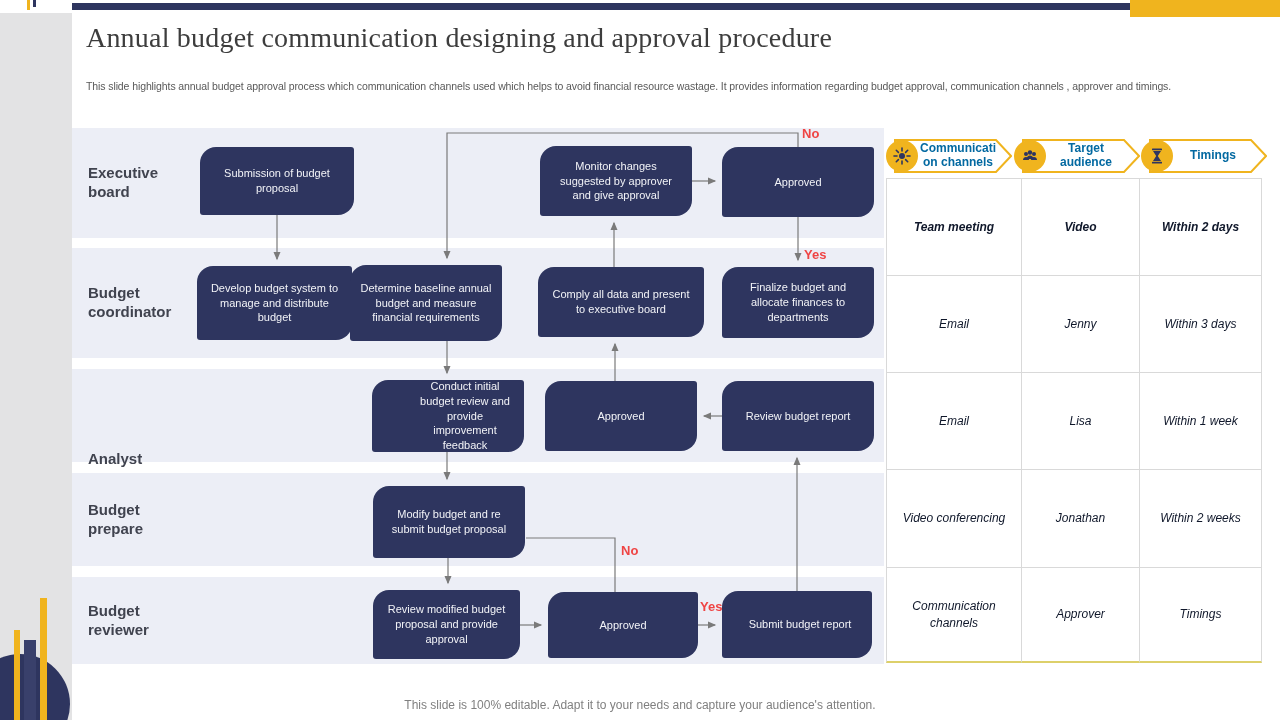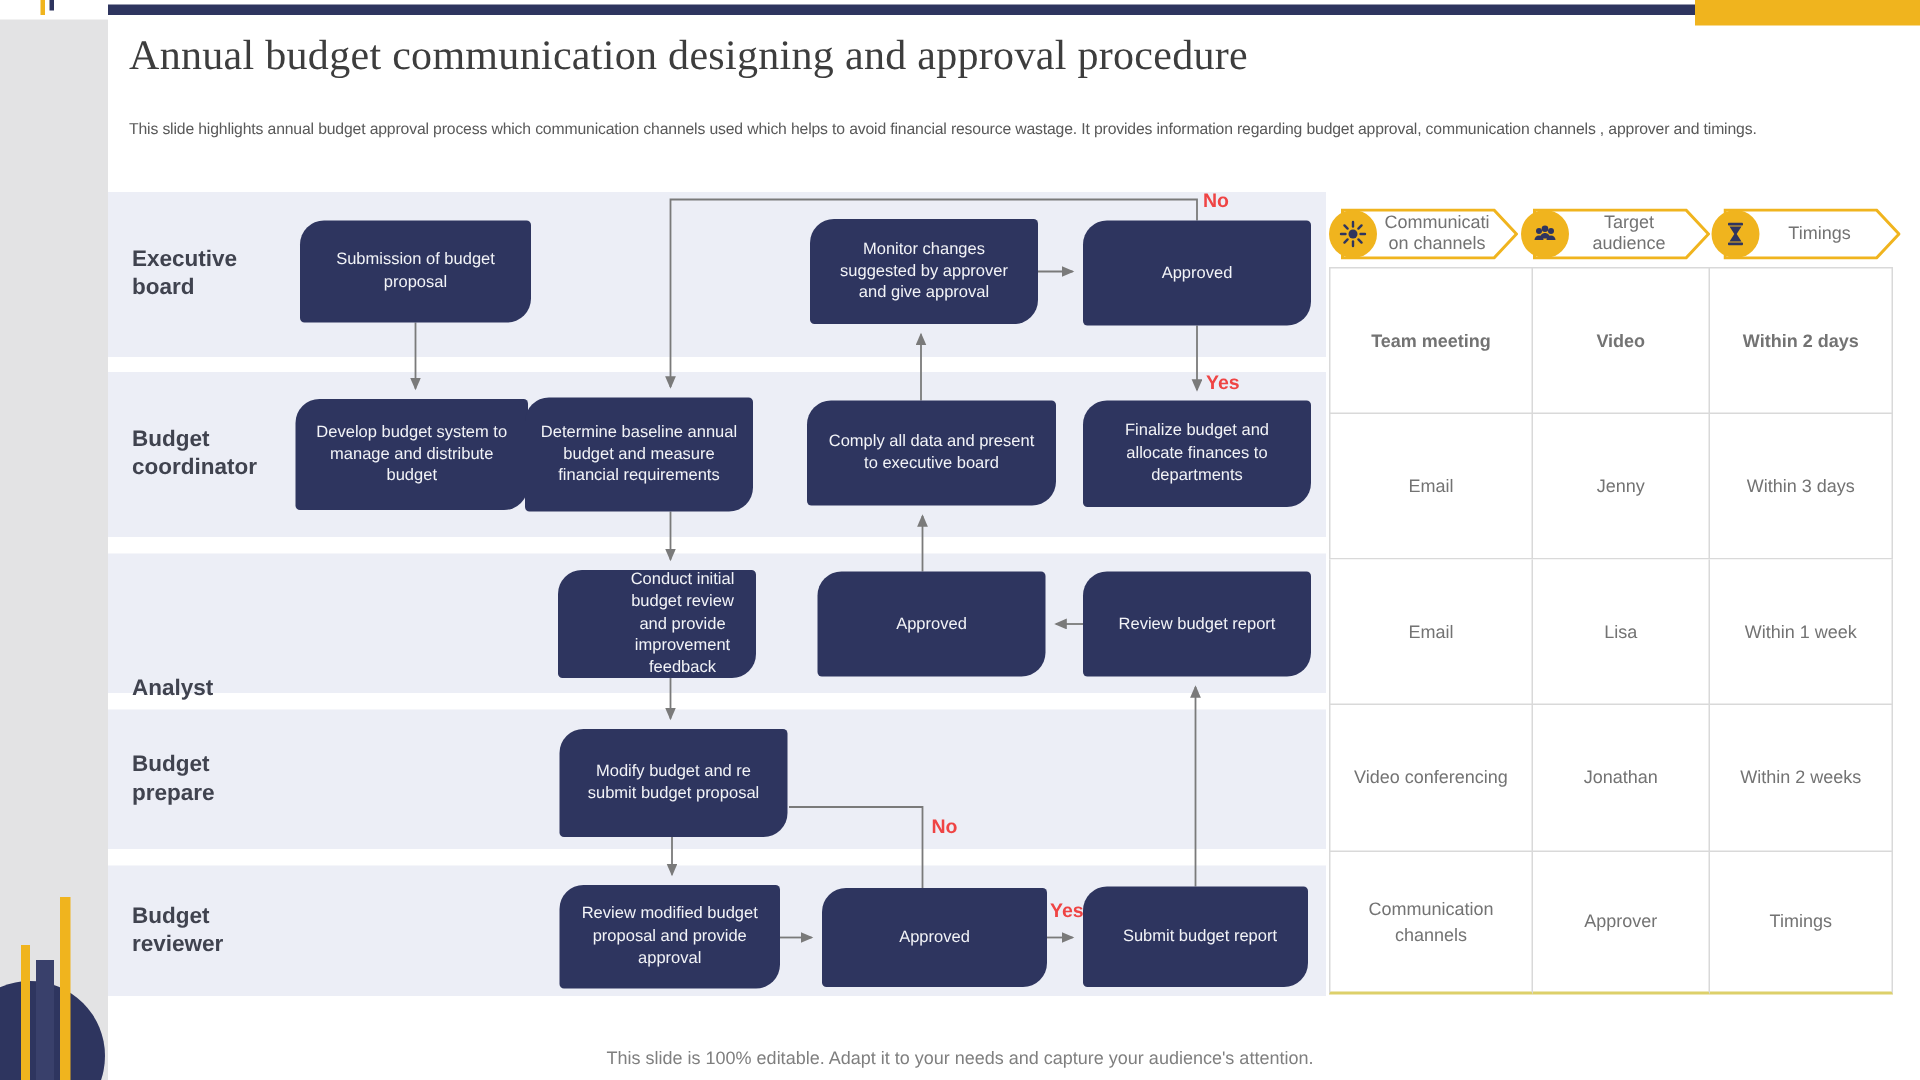--- a/index.html
+++ b/index.html
@@ -43,38 +43,39 @@
     border-radius:16px 3px 16px 3px;
     display:flex;align-items:center;justify-content:center;text-align:center;
     font-size:11px;line-height:1.35;padding:4px 10px;box-sizing:border-box;
   }
   #connector-layer{left:0;top:0;z-index:2;pointer-events:none;}
   .decision-label{z-index:4;font-size:13px;font-weight:bold;color:#ef4444;}
 
   
   .tbl-cell{
     display:flex;align-items:center;justify-content:center;text-align:center;
-    font-size:12px;color:#737373;box-sizing:border-box;z-index:3;line-height:1.4;
+    font-size:12px;color:#0f172a;box-sizing:border-box;z-index:3;line-height:1.4;
     background:#fff;border-right:1px solid #d9d9d9;border-bottom:1px solid #d9d9d9;
     padding:0 8px;
+    font-style:italic;
   }
   .tbl-cell.first-row{font-weight:bold;border-top:1px solid #d9d9d9;}
   .tbl-col0{border-left:1px solid #d9d9d9;}
   .tbl-cell.last-row{border-bottom:2px solid #ddd06a;}
 
   .hdr-chip{z-index:5;height:34px;}
   .hdr-pentagon{position:absolute;left:8px;top:0;}
   .hdr-circle{
     position:absolute;left:0;top:1px;width:32px;height:32px;border-radius:50%;
     background:#f0b41e;display:flex;align-items:center;justify-content:center;z-index:2;
   }
   .hdr-text{
     position:absolute;left:34px;top:0;height:34px;right:16px;
     display:flex;align-items:center;justify-content:center;text-align:center;
-    font-size:12px;font-weight:normal;color:#737373;line-height:1.15;z-index:2;
+    font-size:12px;font-weight:bold;color:#0369a1;line-height:1.15;z-index:2;
   }
   #slide-footer{
     left:0;top:698px;width:1280px;text-align:center;
     font-size:12px;color:#7f7f7f;
   }
 </style>
 </head>
 <body>
 
 <div class="abs" id="left-strip"></div>
@@ -133,21 +134,21 @@
 
 <div class="abs node" style="left:200px;top:147px;width:154px;height:68px;">Submission of budget proposal</div>
 <div class="abs node" style="left:540px;top:146px;width:152px;height:70px;">Monitor changes suggested by approver and give approval</div>
 <div class="abs node" style="left:722px;top:147px;width:152px;height:70px;">Approved</div>
 
 <div class="abs node" style="left:197px;top:266px;width:155px;height:74px;">Develop budget system to manage and distribute budget</div>
 <div class="abs node" style="left:350px;top:265px;width:152px;height:76px;">Determine baseline annual budget and measure financial requirements</div>
 <div class="abs node" style="left:538px;top:267px;width:166px;height:70px;">Comply all data and present to executive board</div>
 <div class="abs node" style="left:722px;top:267px;width:152px;height:71px;">Finalize budget and allocate finances to departments</div>
 
-<div class="abs node" style="left:372px;top:380px;width:132px;height:72px;padding-left:44px;">Conduct initial budget review and provide improvement feedback</div>
+<div class="abs node" style="left:372px;top:380px;width:152px;height:72px;padding-left:44px;">Conduct initial budget review and provide improvement feedback</div>
 <div class="abs node" style="left:545px;top:381px;width:152px;height:70px;">Approved</div>
 <div class="abs node" style="left:722px;top:381px;width:152px;height:70px;">Review budget report</div>
 
 <div class="abs node" style="left:373px;top:486px;width:152px;height:72px;">Modify budget and re submit budget proposal</div>
 
 <div class="abs node" style="left:373px;top:590px;width:147px;height:69px;">Review modified budget proposal and provide approval</div>
 <div class="abs node" style="left:548px;top:592px;width:150px;height:66px;">Approved</div>
 <div class="abs node" style="left:722px;top:591px;width:150px;height:67px;padding-left:16px;">Submit budget report</div>
 
 <div class="abs hdr-chip" style="left:886px;top:139px;width:126px;">

